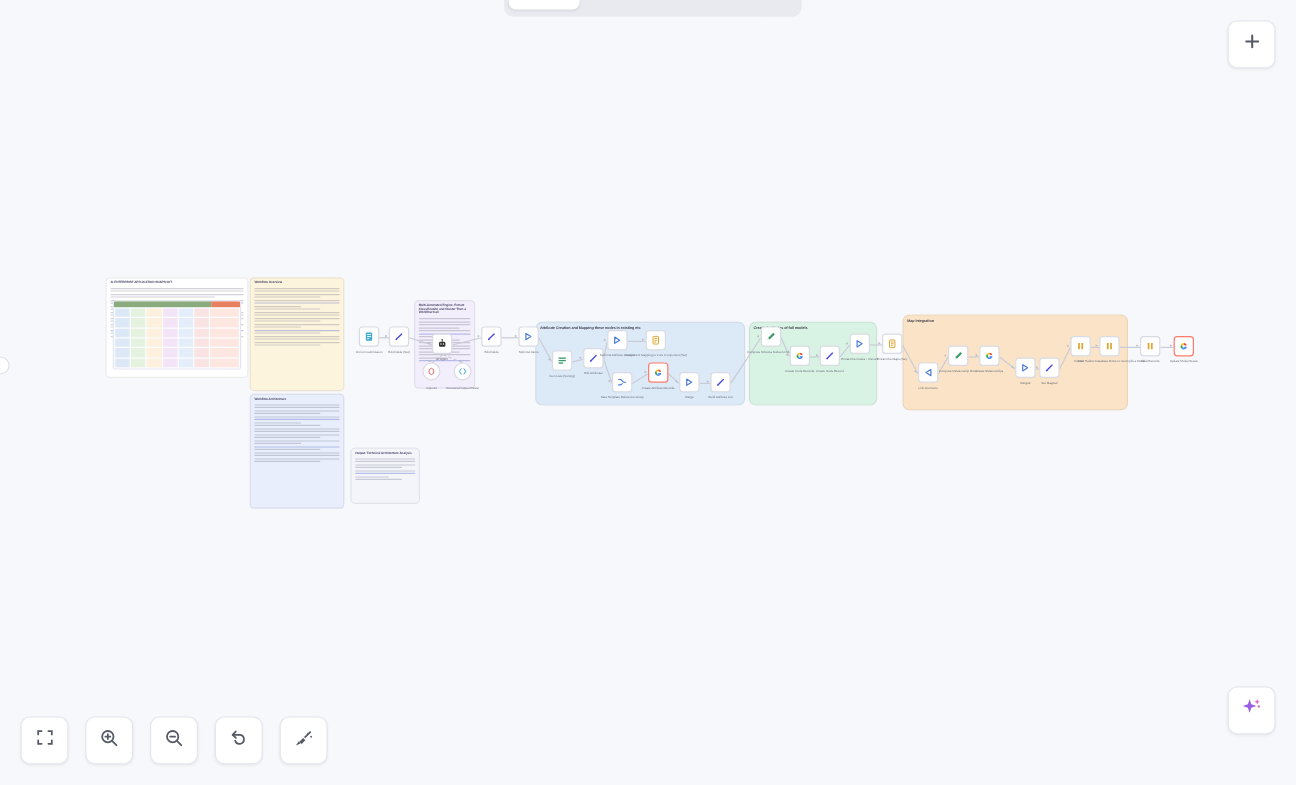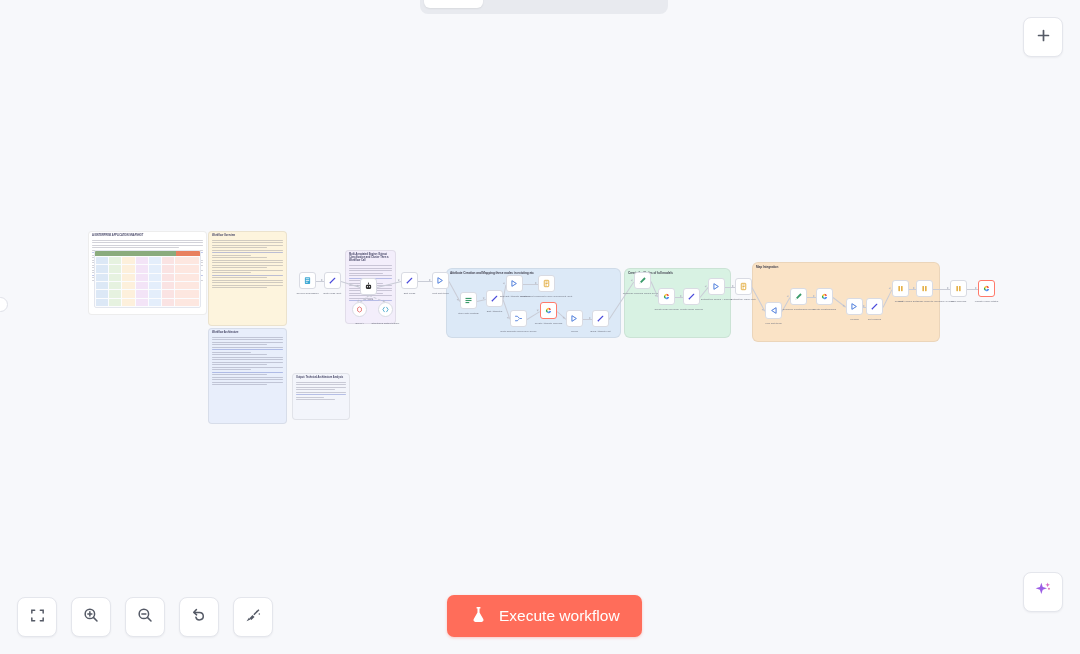--- a/index.html
+++ b/index.html
@@ -631,22 +631,14 @@
           <path d="M19.2 4.3 L12.4 11 L13.8 12.4 L20.6 5.7 Z" fill="#555a66"></path>
           <path d="M11.4 12 L7.2 16.2 L9.8 18.8 L14 14.6 Z" fill="#555a66"></path>
           <path d="M6.6 15.6 L3.4 20.4 L8.6 18.1 Z" fill="#555a66"></path>
           <circle cx="20.4" cy="10.6" r="1" fill="#555a66"></circle>
           <circle cx="16.8" cy="7" r="0.8" fill="#555a66"></circle>
         </svg>
       </span>
     </div>
   </div>
 
-  <button id="execute-workflow-btn">
-    <span>
-      <svg viewBox="0 0 24 24" width="19" height="19" fill="#ffffff">
-        <path d="M9.6 2.6h4.8v1.7h-1.1v5.1l4.7 8.4c.9 1.6-.2 3.6-2 3.6H8c-1.8 0-2.9-2-2-3.6l4.7-8.4V4.3H9.6z"></path>
-      </svg>
-    </span>
-    <span>Execute workflow</span>
-  </button>
 
 </div>
 
 </body></html>

